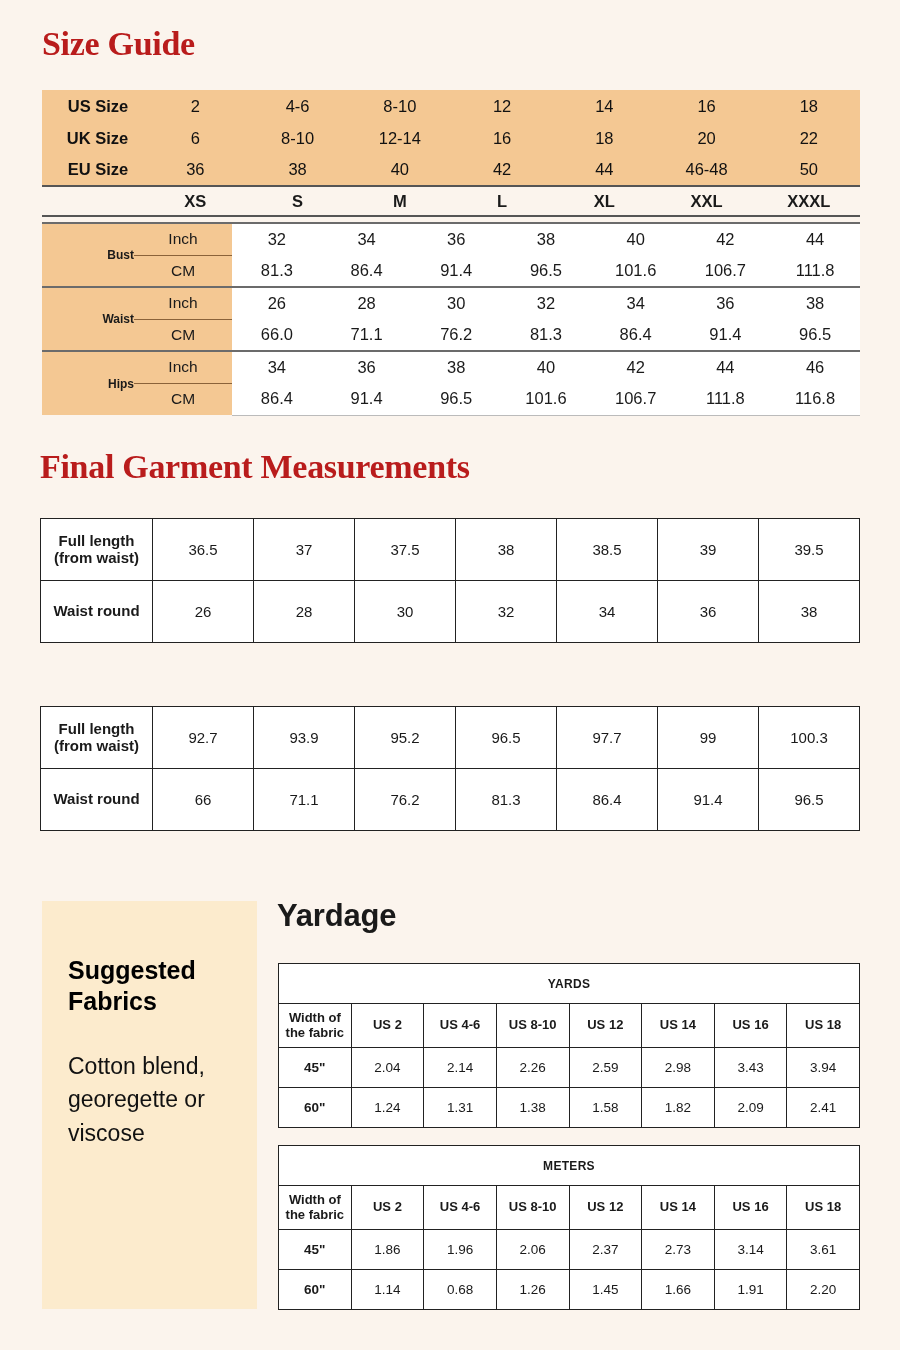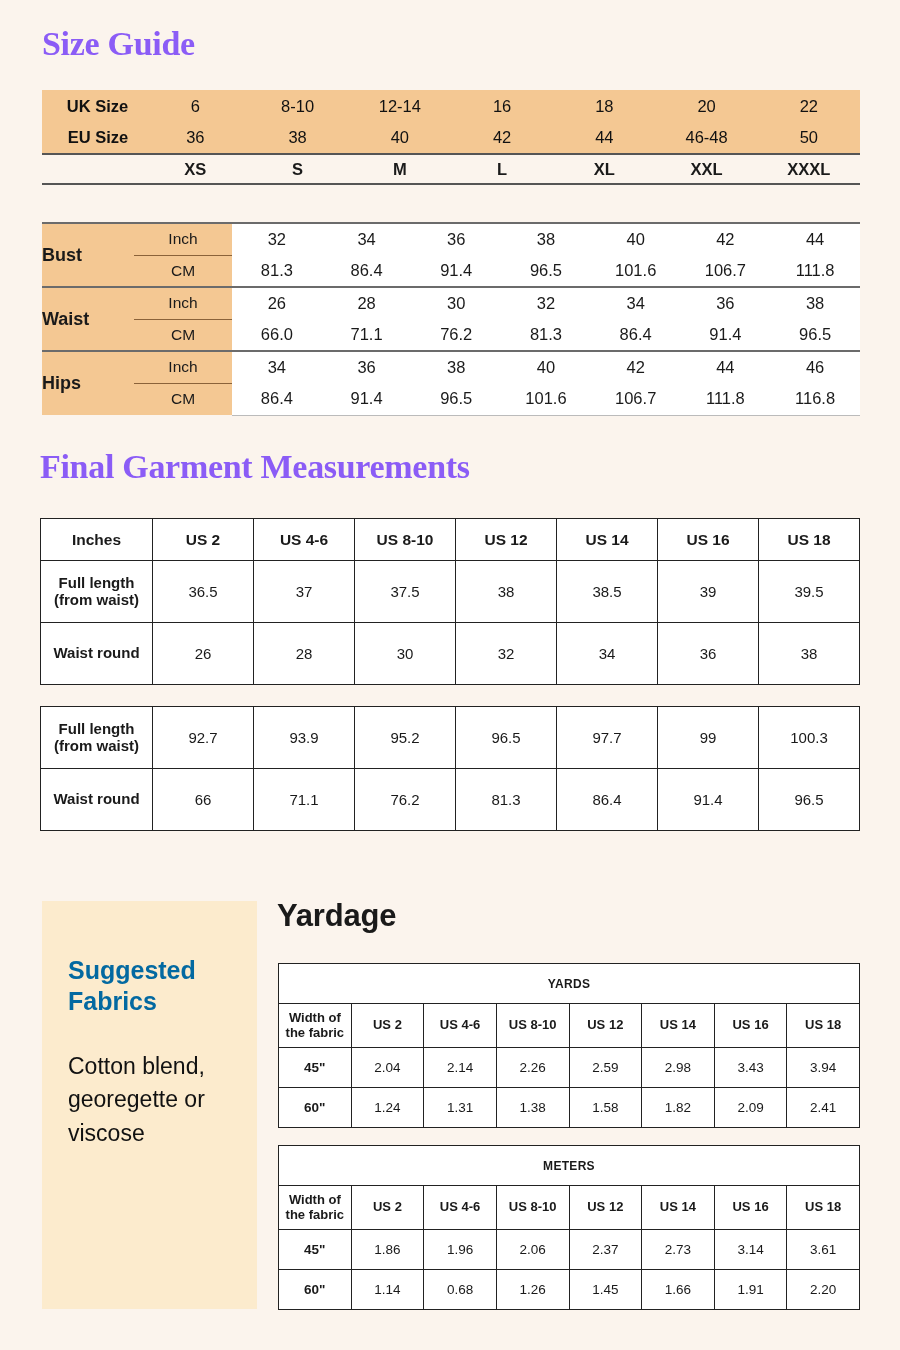--- a/index.html
+++ b/index.html
@@ -14,21 +14,21 @@
   }
 
   .page { position: relative; width: 900px; height: 1350px; }
 
   h1.section-title {
     font-family: "Liberation Serif", serif;
     font-weight: bold;
     font-size: 34px;
     letter-spacing: -0.3px;
     margin: 0;
-    color: #8b5cf6;
+    color: #b91c1c;
   }
 
   
   #size-guide-title { position: absolute; left: 42px; top: 25px; }
 
   
   #size-table { position: absolute; left: 42px; top: 90px; width: 818px; }
 
   table.bare { border-collapse: collapse; width: 100%; table-layout: fixed; }
 
@@ -57,22 +57,22 @@
   }
 
   
   #body-grid { position: absolute; left: 42px; top: 222px; width: 818px; }
   table.bodytab { border-collapse: collapse; width: 100%; table-layout: fixed; }
   table.bodytab td { padding: 0; }
 
   .grp-name {
     background: #F4C893;
     font-weight: bold;
-    font-size: 18px;
-    text-align: left;
+    font-size: 12px;
+    text-align: right;
     vertical-align: middle;
     width: 92px;
   }
   .unit-cell {
     background: #F4C893;
     font-size: 15.5px;
     text-align: center;
     height: 32px;
     width: 98px;
   }
@@ -118,21 +118,21 @@
     left: 42px; top: 901px;
     width: 215px; height: 408px;
     background: #FCEBCD;
     padding: 54px 26px 0 26px;
   }
   #fabrics-heading {
     font-size: 25px;
     font-weight: bold;
     line-height: 1.22;
     margin: 0 0 34px 0;
-    color: #0369a1;
+    color: #000000;
   }
   #fabrics-body {
     font-size: 23px;
     line-height: 1.45;
     font-weight: 300;
     color: #111;
     margin: 0;
   }
 
   
@@ -163,20 +163,30 @@
 </head>
 <body>
 
 <div class="page">
 
   <h1 class="section-title" id="size-guide-title">Size Guide</h1>
 
   <div id="size-table">
     <table class="bare">
       <tbody>
+        <tr class="peach-block">
+          <td class="rowlabel">US Size</td>
+          <td>2</td>
+          <td>4-6</td>
+          <td>8-10</td>
+          <td>12</td>
+          <td>14</td>
+          <td>16</td>
+          <td>18</td>
+        </tr>
         <tr class="peach-block">
           <td class="rowlabel">UK Size</td>
           <td>6</td>
           <td>8-10</td>
           <td>12-14</td>
           <td>16</td>
           <td>18</td>
           <td>20</td>
           <td>22</td>
         </tr>
@@ -286,30 +296,20 @@
         </tr>
       </tbody>
     </table>
   </div>
 
   <h1 class="section-title" id="fgm-title">Final Garment Measurements</h1>
 
   <div id="inches-table">
     <table class="grid-table">
       <tbody>
-        <tr class="h-head">
-          <td class="hd">Inches</td>
-          <td class="hd">US 2</td>
-          <td class="hd">US 4-6</td>
-          <td class="hd">US 8-10</td>
-          <td class="hd">US 12</td>
-          <td class="hd">US 14</td>
-          <td class="hd">US 16</td>
-          <td class="hd">US 18</td>
-        </tr>
         <tr class="h-tall">
           <td class="rowhd">
             <span>Full length</span><br>
             <span>(from waist)</span>
           </td>
           <td>36.5</td>
           <td>37</td>
           <td>37.5</td>
           <td>38</td>
           <td>38.5</td>

